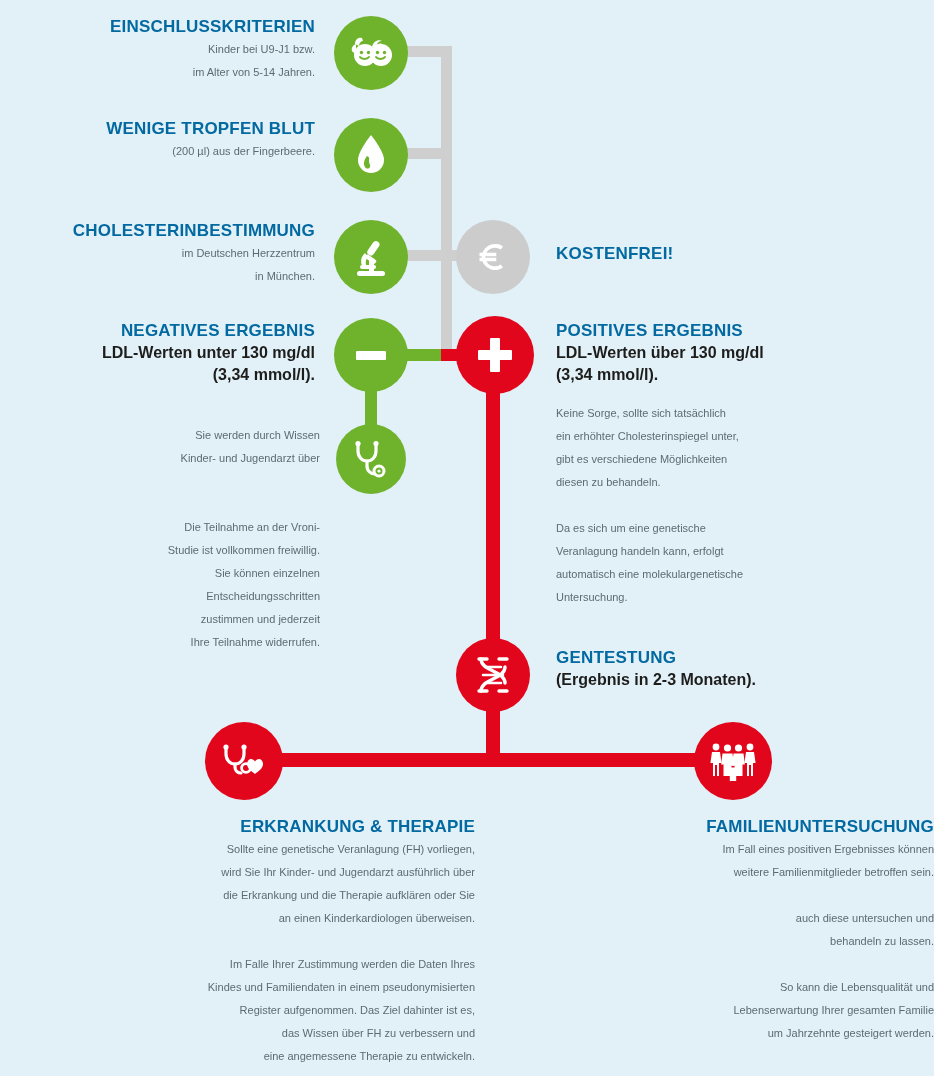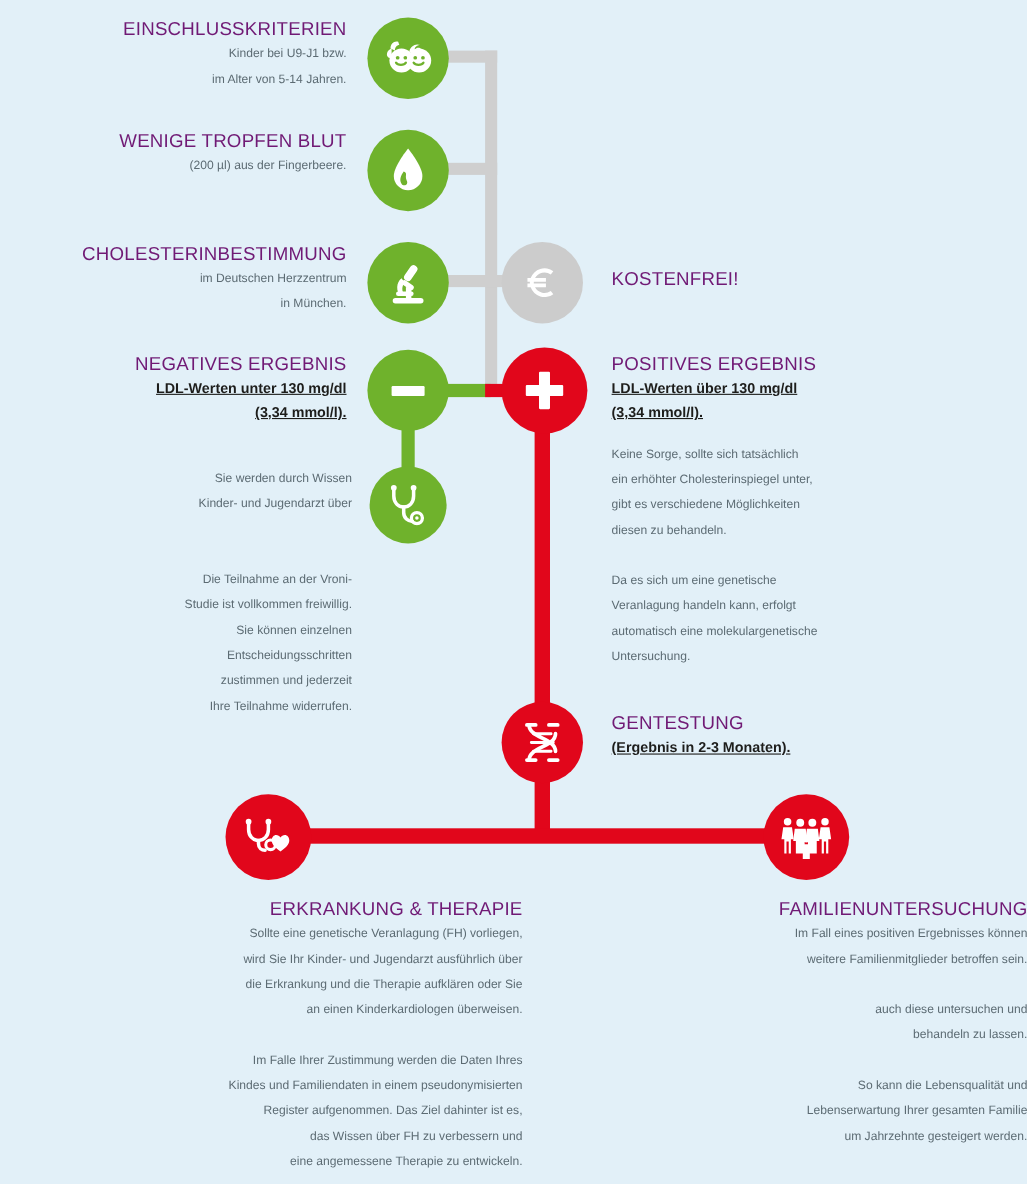--- a/index.html
+++ b/index.html
@@ -25,26 +25,26 @@
     display:flex;align-items:center;justify-content:center;
   }
   .node.greenc{background:#6fb22c;}
   .node.redc{background:#e1061b;}
   .node.grayc{background:#cccccc;}
   .node svg{display:block;}
 
   
   .tb{position:absolute;}
   .hd{
-    font-weight:normal;color:#701a75;
+    font-weight:bold;color:#0369a1;
     font-size:17px;line-height:22px;letter-spacing:.2px;
   }
   .sub{
     font-weight:bold;color:#1d1d1b;
-    font-size:13px;line-height:22px;text-decoration:underline;
+    font-size:16px;line-height:22px;
   }
   .body{
     color:#5c6b73;font-size:11px;line-height:23px;font-weight:400;
   }
   .right{text-align:right;}
   .left{text-align:left;}
   .center{text-align:right;}
   .gap{height:23px;}
 </style>
 </head>

